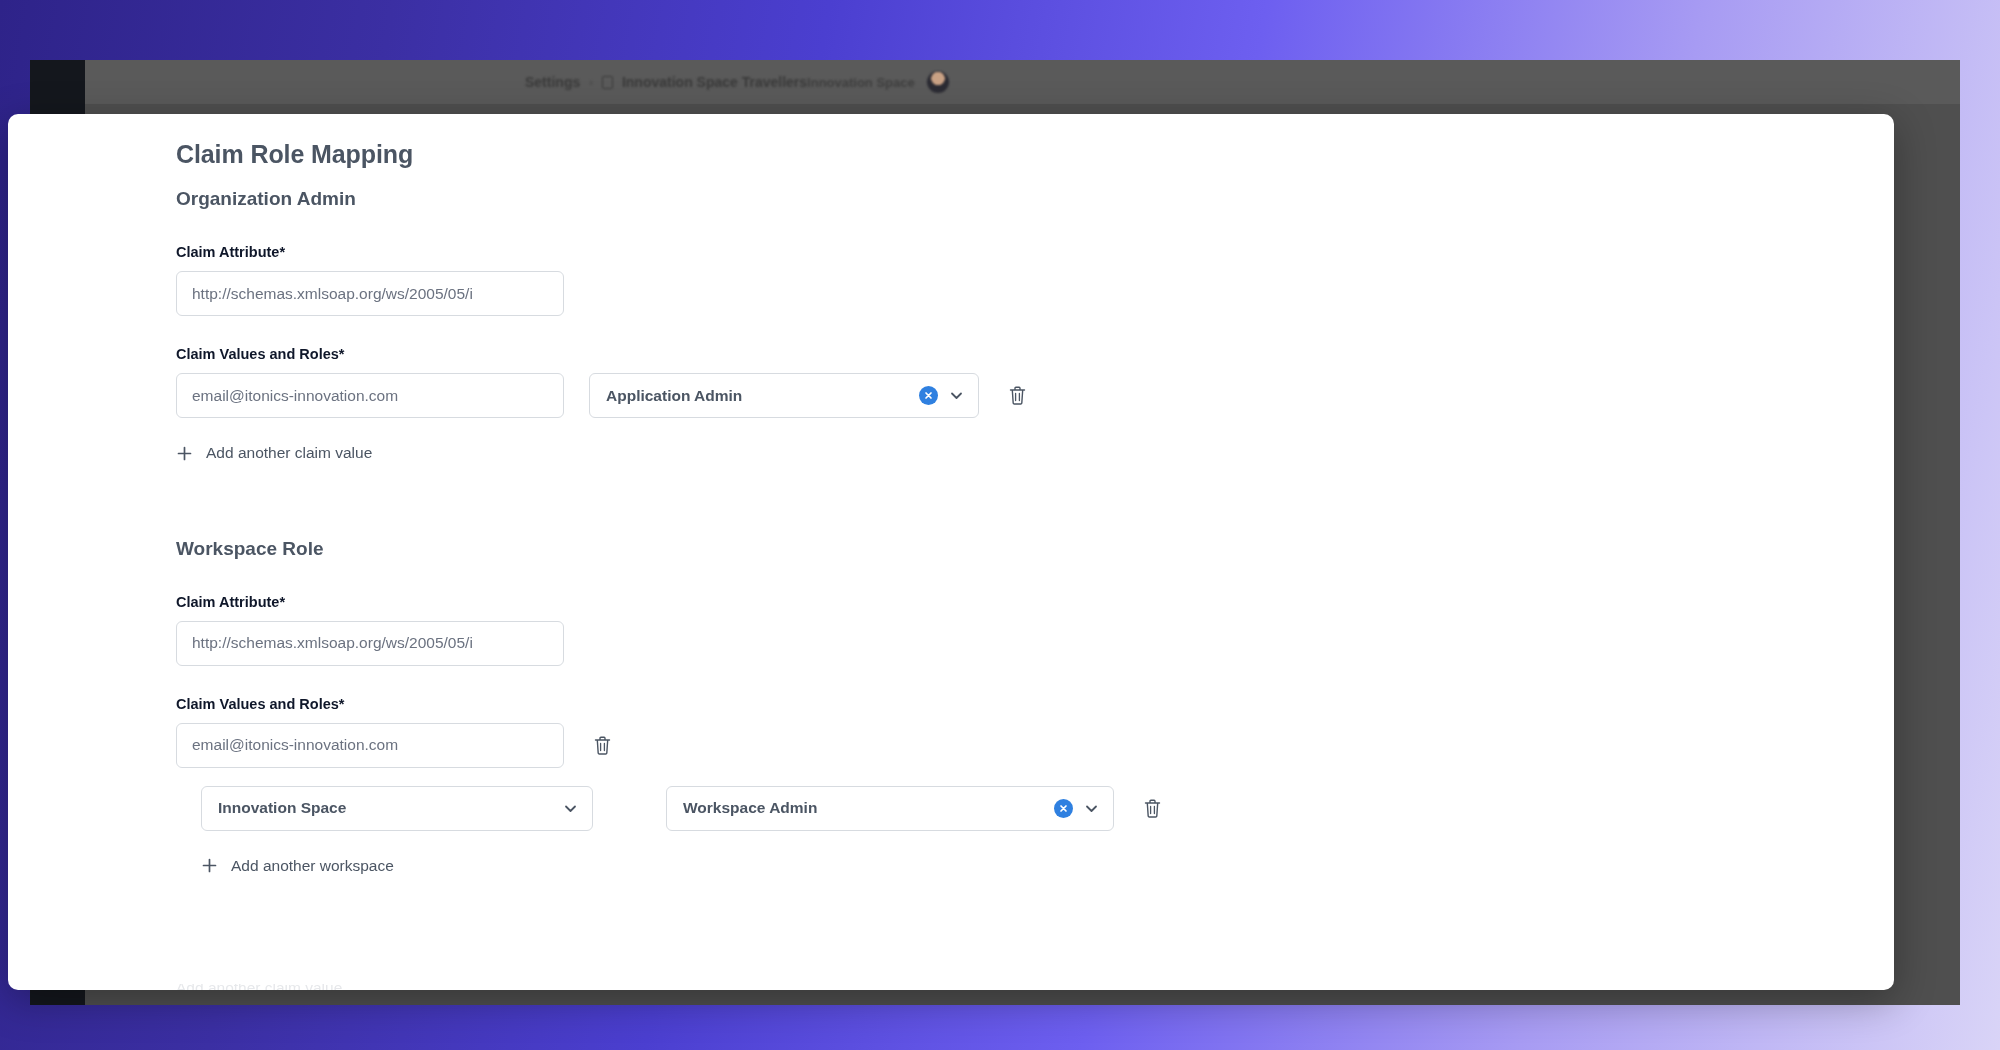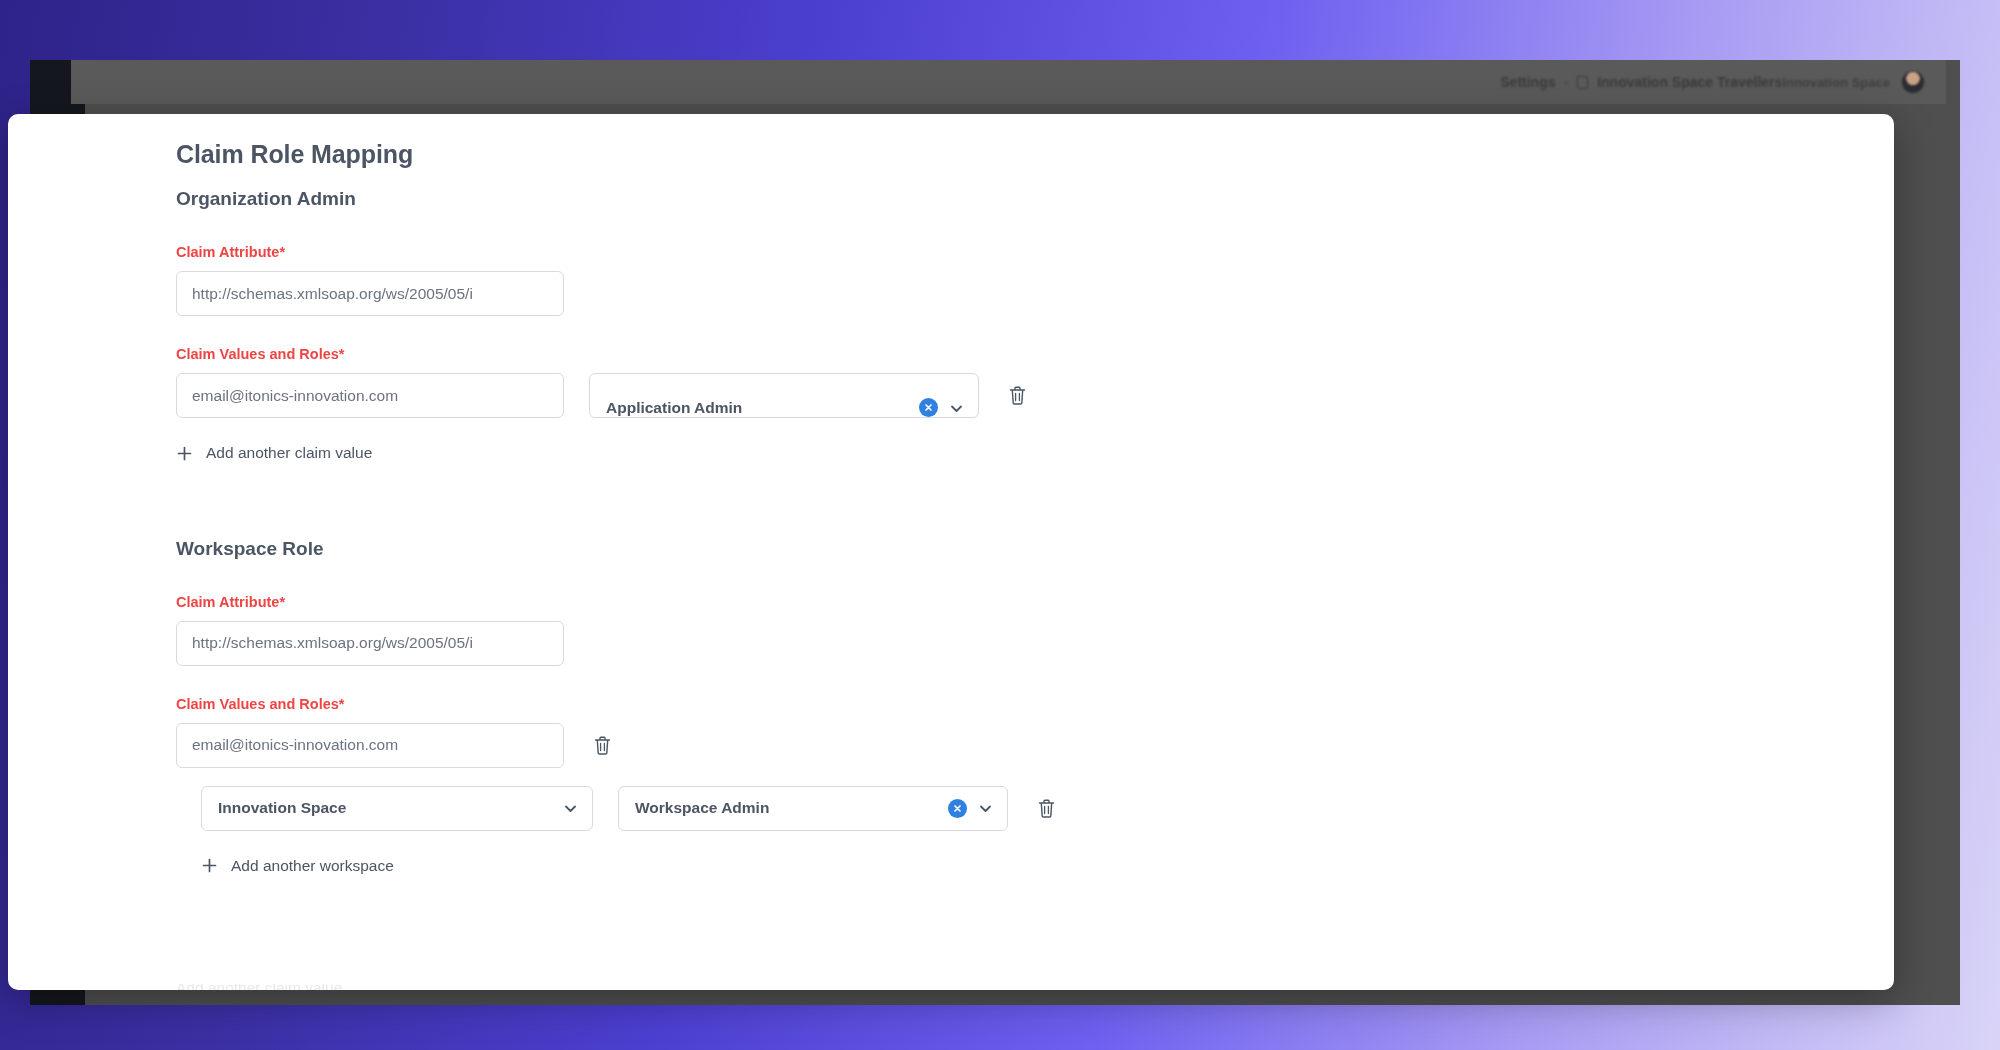--- a/index.html
+++ b/index.html
@@ -38,26 +38,26 @@
 
   .app-sidebar {
     position: absolute;
     left: 0; top: 0;
     width: 55px; height: 945px;
     background: #14171d;
   }
 
   .app-topbar {
     position: absolute;
-    left: 41px; top: 0;
+    left: 55px; top: 0;
     width: 1875px; height: 44px;
     background: #5a5a5a;
     display: flex;
     align-items: center;
-    justify-content: flex-end;
+    justify-content: flex-start;
     padding: 0 22px 0 440px;
   }
 
   .breadcrumb {
     display: flex;
     align-items: center;
     gap: 9px;
     font-size: 14px;
     font-weight: bold;
     color: #3a3a3a;
@@ -143,21 +143,21 @@
     font-size: 19px;
     font-weight: bold;
     color: #4b5563;
     margin-bottom: 34px;
   }
   .section-title.spaced { margin-top: 72px; }
 
   .field-label {
     font-size: 14.5px;
     font-weight: bold;
-    color: #ef4444;
+    color: #0f172a;
     margin-bottom: 11px;
   }
 
   .row {
     display: flex;
     align-items: center;
     gap: 25px;
   }
 
   .text-input {
@@ -182,23 +182,23 @@
     background: #fff;
     display: flex;
     align-items: center;
     padding: 0 13px 0 16px;
     font-size: 15.5px;
     font-weight: bold;
     color: #4b5563;
     gap: 10px;
   }
   .select-box .sel-value { flex: 1; white-space: nowrap; overflow: hidden; }
-  .select-box.w-role { width: 390px; align-items: flex-end; }
+  .select-box.w-role { width: 390px; }
   .select-box.w-space { width: 392px; }
-  .select-box.w-role2 { width: 390px; }
+  .select-box.w-role2 { width: 448px; margin-left: 48px; }
 
   .clear-icon {
     width: 19px; height: 19px;
     border-radius: 50%;
     background: #2f80e0;
     display: flex;
     align-items: center;
     justify-content: center;
     flex: none;
   }

